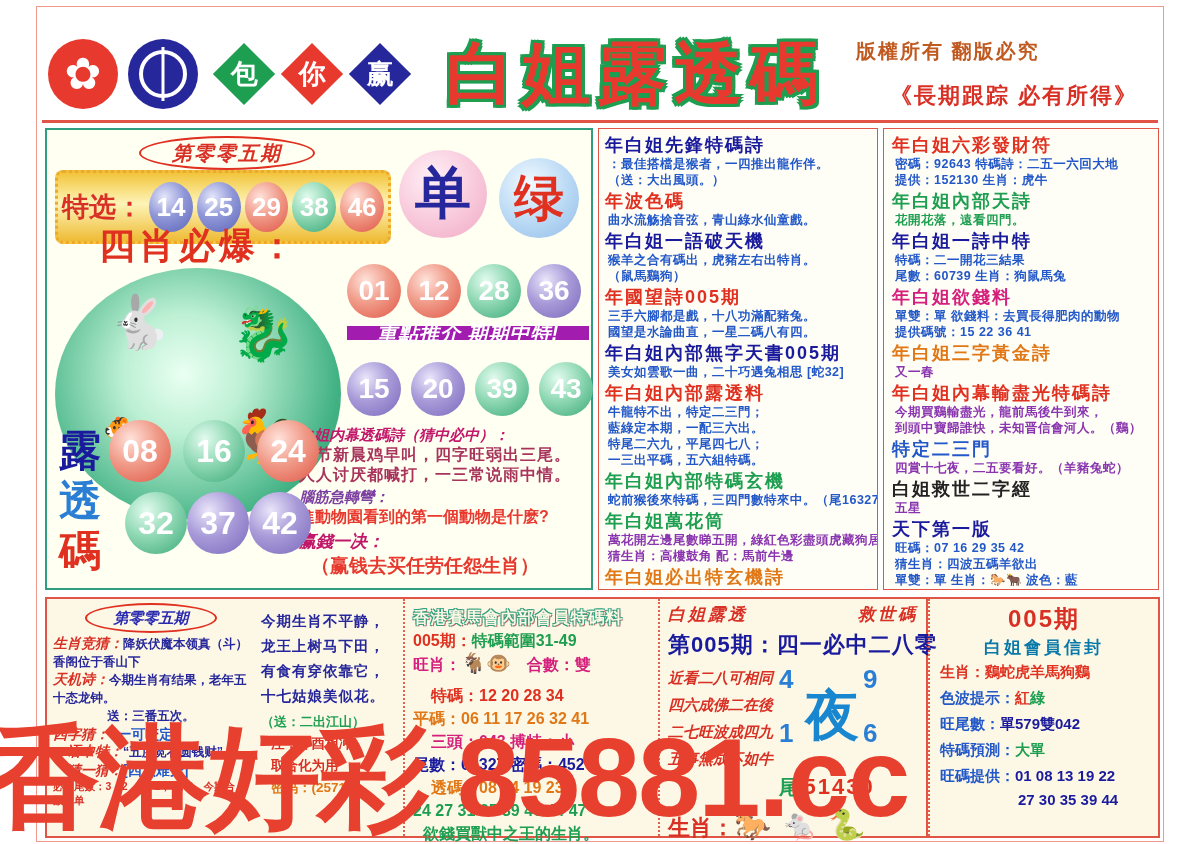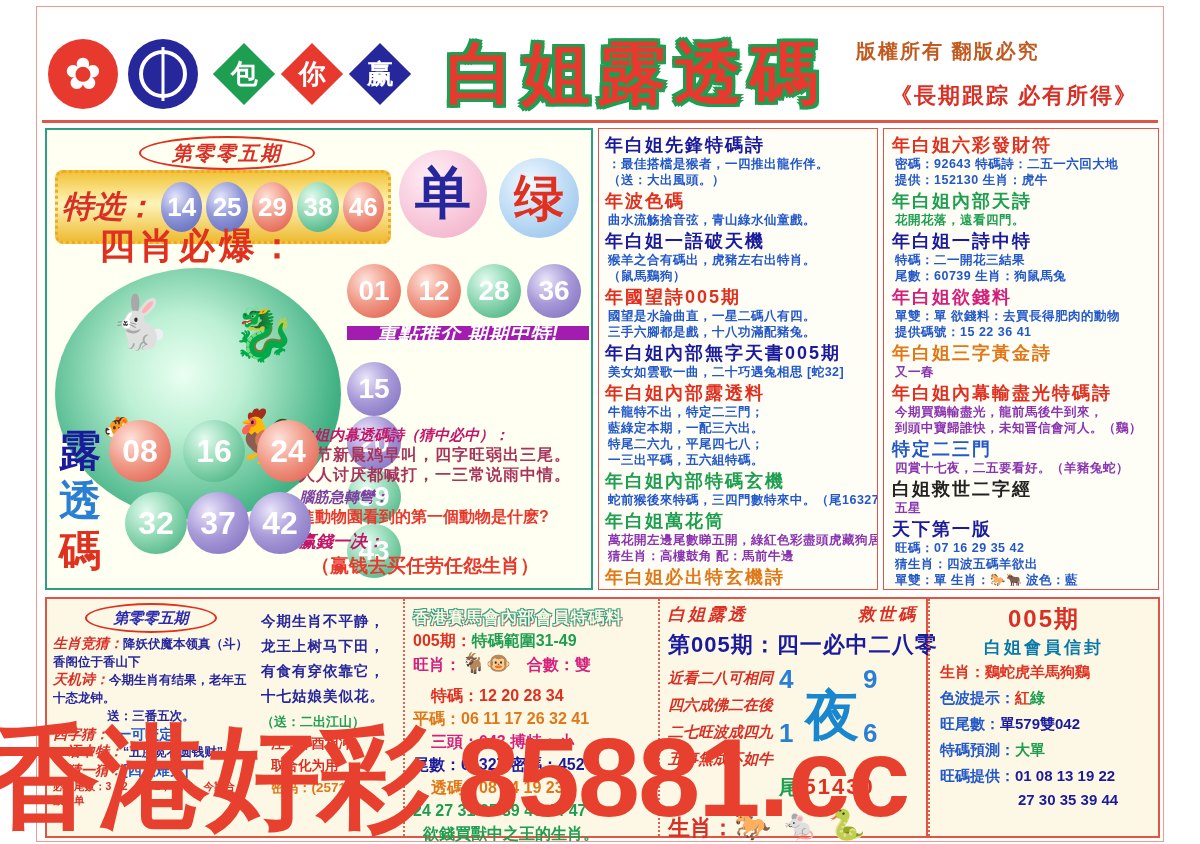--- a/index.html
+++ b/index.html
@@ -29,21 +29,21 @@
   
   .main{position:absolute;left:45px;top:128px;display:flex;gap:5px;}
   .box-left{position:relative;width:548px;height:462px;border:2px solid #2e9e7e;background:#fffff2;box-sizing:border-box;}
   .box-mid{width:280px;height:462px;border:1px solid #e05545;background:#fffef6;box-sizing:border-box;padding:3px 6px;overflow:hidden;}
   .box-right{width:276px;height:462px;border:1px solid #e05545;background:#fffef6;box-sizing:border-box;padding:3px 8px;overflow:hidden;}
 
   .issue-oval{position:absolute;left:92px;top:6px;width:172px;height:30px;border:2px solid #e03020;border-radius:50%;
               color:#d93025;font-weight:bold;font-style:italic;font-size:20px;display:flex;align-items:center;justify-content:center;letter-spacing:2px;}
   .gold-banner{position:absolute;left:8px;top:40px;width:336px;height:74px;border:3px dotted #f0a828;border-radius:8px;
                background:linear-gradient(180deg,#f2c53c,#fdf4b8 45%,#eebb34);display:flex;align-items:center;padding:0 4px;gap:4px;box-sizing:border-box;}
-  .texuan{color:#d93025;font-style:italic;font-weight:bold;font-size:31px;white-space:nowrap;margin-right:2px;}
+  .texuan{color:#d93025;font-weight:bold;font-size:27px;white-space:nowrap;margin-right:2px;}
   .ball{border-radius:50%;display:flex;align-items:center;justify-content:center;color:#fff;font-weight:bold;}
   .b-blue{background:radial-gradient(circle at 35% 30%,#e4e6fa,#9097d8 45%,#5a64b8);}
   .b-red{background:radial-gradient(circle at 35% 30%,#ffe2da,#f09a88 45%,#e05545);}
   .b-green{background:radial-gradient(circle at 35% 30%,#e2fbee,#8fd8b4 45%,#3aa878);}
   .b-purple{background:radial-gradient(circle at 35% 30%,#eae6fa,#a89ad8 45%,#7a68bc);}
   .s50{width:50px;height:50px;font-size:26px;}
   .s54{width:54px;height:54px;font-size:28px;}
   .s62{width:62px;height:62px;font-size:32px;}
   .dan-ball{position:absolute;left:352px;top:20px;width:88px;height:88px;border-radius:50%;
             background:radial-gradient(circle at 38% 32%,#fff0f6,#f8c8da 55%,#f0a8c4);display:flex;align-items:center;justify-content:center;
@@ -55,21 +55,21 @@
   .ellipse{position:absolute;left:8px;top:138px;width:286px;height:252px;border-radius:50%;
            background:radial-gradient(circle at 45% 42%,#eafff2 0%,#bdf0d4 28%,#41b183 72%,#2e9e74 100%);}
   .animal{position:absolute;font-size:52px;line-height:1;}
   .an-rabbit{left:52px;top:28px;}
   .an-dragon{left:176px;top:40px;}
   .an-tiger{left:48px;top:138px;}
   .an-rooster{left:178px;top:142px;}
   .row1{position:absolute;left:300px;top:134px;display:flex;gap:6px;}
   .promo{position:absolute;left:300px;top:196px;width:242px;height:14px;background:#a21caf;color:#fff;font-style:italic;
          font-weight:bold;font-size:20px;display:flex;align-items:center;justify-content:center;letter-spacing:1px;}
-  .row2{position:absolute;left:300px;top:232px;display:flex;gap:0;flex-direction:column;}
+  .row2{position:absolute;left:300px;top:232px;display:flex;gap:10px;}
   .poemblk{position:absolute;left:252px;top:296px;width:292px;}
   .poem-title{color:#c2186a;font-weight:bold;font-style:italic;font-size:15px;}
   .poem-line{color:#a8345c;font-weight:bold;font-size:16px;letter-spacing:1px;line-height:20px;}
   .riddle-label{color:#7b3fa0;font-weight:bold;font-style:italic;font-size:15px;margin-top:3px;}
   .riddle{color:#e8392f;font-weight:900;font-size:16px;}
   .win-label{color:#c2186a;font-weight:bold;font-style:italic;font-size:17px;margin-top:2px;}
   .win-answer{color:#e8392f;font-weight:bold;font-size:19px;padding-left:12px;}
   .lutou{position:absolute;left:10px;top:296px;width:46px;text-align:center;}
   .lutou div{font-weight:900;font-size:42px;line-height:50px;}
   .lt0{color:#1a1a9c;}.lt1{color:#2a7fd4;}.lt2{color:#e03020;}
@@ -218,22 +218,22 @@
     <div class="box-mid">
       <div class="sec-h c-navy">年白姐先鋒特碼詩</div>
       <div class="sec-line c-blue">：最佳搭檔是猴者，一四推出龍作伴。</div>
       <div class="sec-line c-blue">（送：大出風頭。）</div>
       <div class="sec-h c-red">年波色碼</div>
       <div class="sec-line c-blue">曲水流觞捨音弦，青山綠水仙童戲。</div>
       <div class="sec-h c-navy">年白姐一語破天機</div>
       <div class="sec-line c-blue">猴羊之合有碼出，虎豬左右出特肖。</div>
       <div class="sec-line c-blue">（鼠馬鷄狗）</div>
       <div class="sec-h c-red">年國望詩005期</div>
+      <div class="sec-line c-blue">三手六腳都是戲，十八功滿配豬兔。</div>
       <div class="sec-line c-blue">國望是水論曲直，一星二碼八有四。</div>
-      <div class="sec-line c-blue">三手六腳都是戲，十八功滿配豬兔。</div>
       <div class="sec-h c-navy">年白姐內部無字天書005期</div>
       <div class="sec-line c-blue">美女如雲歌一曲，二十巧遇兔相思 [蛇32]</div>
       <div class="sec-h c-red">年白姐內部露透料</div>
       <div class="sec-line c-blue">牛龍特不出，特定二三門；</div>
       <div class="sec-line c-blue">藍綠定本期，一配三六出。</div>
       <div class="sec-line c-blue">特尾二六九，平尾四七八；</div>
       <div class="sec-line c-blue">一三出平碼，五六組特碼。</div>
       <div class="sec-h c-green">年白姐內部特碼玄機</div>
       <div class="sec-line c-blue">蛇前猴後來特碼，三四門數特來中。（尾16327）</div>
       <div class="sec-h c-green">年白姐萬花筒</div>

